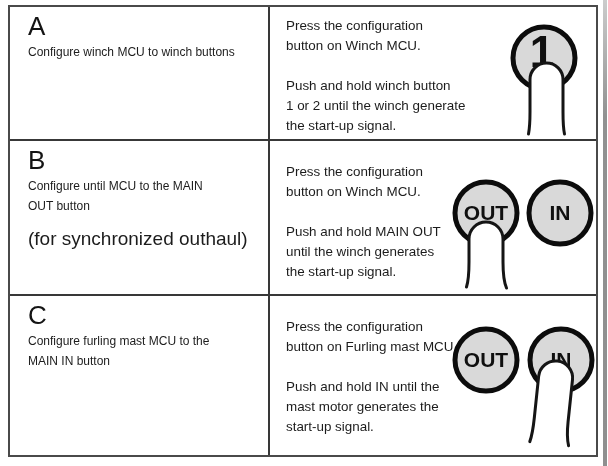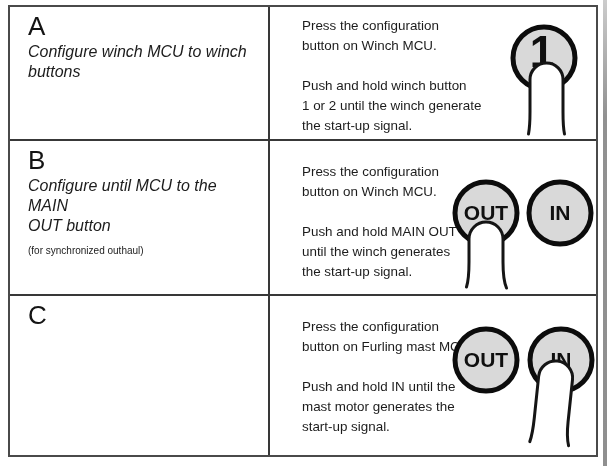--- a/index.html
+++ b/index.html
@@ -21,29 +21,29 @@
     background:#fff;
   }
   .cell { position:relative; box-sizing:border-box; overflow:hidden; }
   .c-left { border-right:2px solid #383838; padding:6px 16px 0 18px; }
   .rb { border-bottom:2px solid #383838; }
   .step-letter {
     font-size:26px; line-height:27px; color:#141414;
     margin:0 0 2px 0; letter-spacing:0.5px;
   }
   .step-desc {
-    font-size:16px; line-height:20px; white-space:pre-line;font-style:italic;
+    font-size:12px; line-height:20px; white-space:pre-line;
   }
   .step-note {
-    font-size:10px; line-height:20px; margin-top:5px; white-space:pre-line;
+    font-size:19px; line-height:20px; margin-top:13px; white-space:pre-line;
   }
   .instructions {
     white-space:pre-line;
     font-size:13.4px; line-height:20px;
-    padding-left:32px; width:186px; box-sizing:content-box;
+    padding-left:16px; width:186px; box-sizing:content-box;
   }
   .pt-a { padding-top:9px; }
   .pt-bc { padding-top:21px; }
   .illu { position:absolute; top:0; right:0; display:block; }
   .btn-label { font-weight:bold; fill:#101010; }
   .scan-edge {
     position:absolute; top:0; right:1px; width:4px; height:466px;
     background:linear-gradient(#cccccc, #919191 25%, #8f8f8f);
   }
 </style>
@@ -91,20 +91,22 @@
       <circle cx="124" cy="72" r="31" stroke="#0c0c0c" stroke-width="5" fill="#d9d9d9"></circle>
       <text class="btn-label" x="50" y="79" font-size="21" text-anchor="middle">OUT</text>
       <text class="btn-label" x="124" y="79" font-size="21" text-anchor="middle">IN</text>
       <path fill="#ffffff" d="M 33,147 L 33,98 A 17,17 0 0 1 67,98 L 67,147 Z"></path>
       <path fill="none" stroke="#151515" stroke-width="3" stroke-linecap="round" d="M 30.5,146 C 33,138 33,130 33,121 L 33,98 A 17,17 0 0 1 67,98 L 67,121 C 67,131 67.5,140 70.5,147"></path>
     </svg>
   </div>
 
   <div class="cell c-left">
     <div class="step-letter">C</div>
+    <div class="step-desc">Configure furling mast MCU to the
+MAIN IN button</div>
   </div>
 
   <div class="cell">
     <div class="instructions pt-bc">Press the configuration
 button on Furling mast MCU
 
 Push and hold IN until the
 mast motor generates the
 start-up signal.</div>
     <svg class="illu" width="160" height="158" viewBox="0 0 160 158" xmlns="http://www.w3.org/2000/svg">

